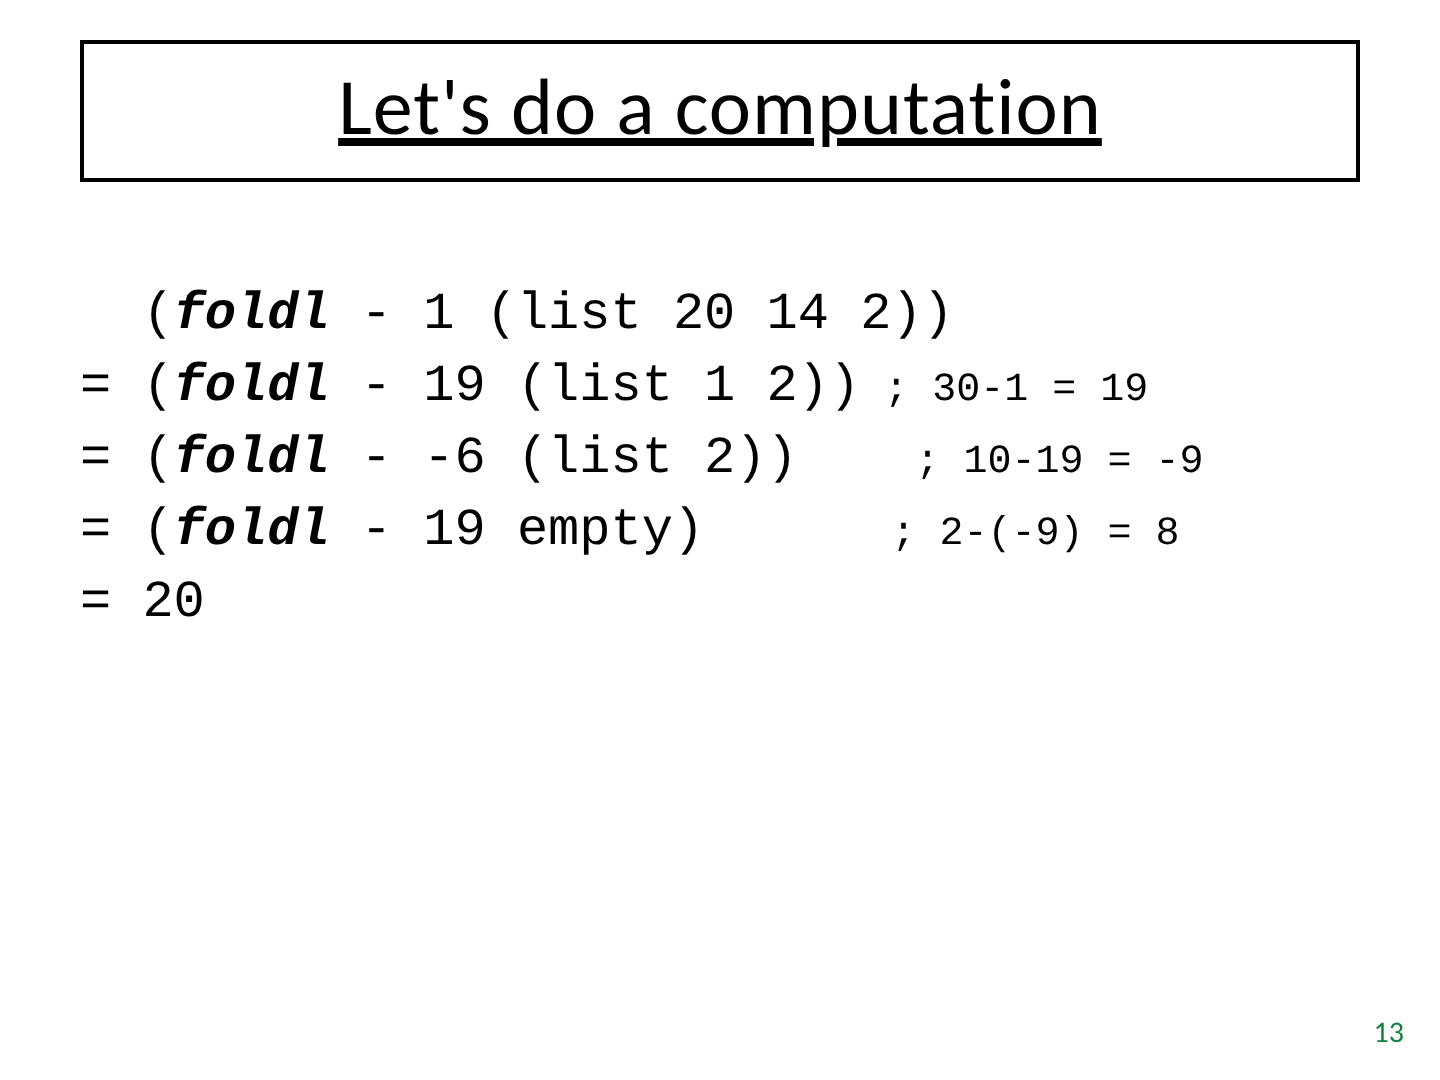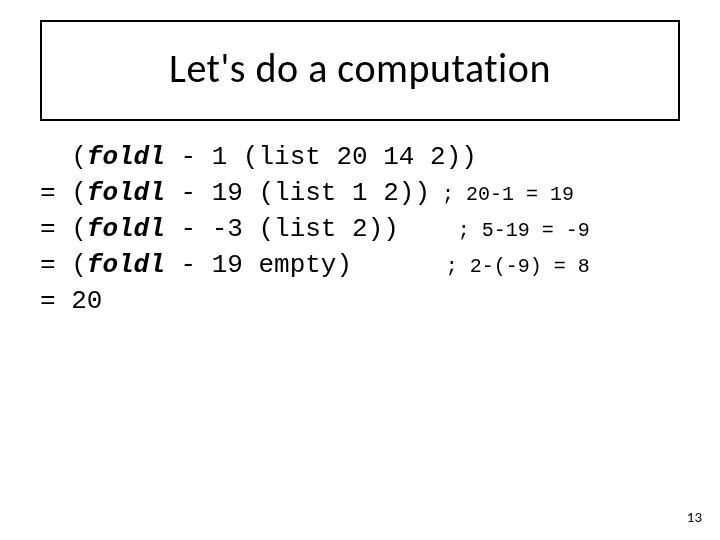--- a/index.html
+++ b/index.html
@@ -17,53 +17,54 @@
     position: absolute;
     left: 40px;
     top: 20px;
     width: 640px;
     border: 2px solid #000;
     padding: 6px 10px 10px 10px;
     text-align: center;
     box-sizing: border-box;
   }
   .title-box h1 {
-    margin: 16px;
+    margin: 1px;
     font-size: 40px;
     font-weight: 400;
     letter-spacing: 0.5px;
+    text-decoration: underline;
   }
   .code-block {
     position: absolute;
     left: 40px;
     top: 140px;
     font-family: Consolas, "Courier New", monospace;
     font-size: 26px;
     line-height: 1.38;
     white-space: pre;
   }
   .kw { font-weight: 700; font-style: italic; }
   .cmt {
     font-family: Consolas, "Courier New", monospace;
     font-size: 20px;
   }
   .page-num {
     position: absolute;
     right: 18px;
     bottom: 14px;
     font-size: 15px;
-    color: #000000;
+    color: #15803d;
   }
 </style>
 </head>
 <body>
 
 <div class="title-box">
   <h1>Let's do a computation</h1>
 </div>
 
 <div class="code-block"><span><span>  (</span><span class="kw">foldl</span><span> - 1 (list 20 14 2))</span><span class="cmt"></span></span>
-<span><span>= (</span><span class="kw">foldl</span><span> - 19 (list 1 2))</span><span class="cmt"> ; 20-1 = 19</span></span>
-<span><span>= (</span><span class="kw">foldl</span><span> - -3 (list 2))   </span><span class="cmt"> ; 5-19 = -9</span></span>
+<span><span>= (</span><span class="kw">foldl</span><span> - 19 (list 1 2))</span><span class="cmt"> ; 30-1 = 19</span></span>
+<span><span>= (</span><span class="kw">foldl</span><span> - -6 (list 2))   </span><span class="cmt"> ; 10-19 = -9</span></span>
 <span><span>= (</span><span class="kw">foldl</span><span> - 19 empty)      </span><span class="cmt">; 2-(-9) = 8</span></span>
 <span><span>= 20</span><span class="kw"></span><span></span><span class="cmt"></span></span></div>
 
 <div class="page-num">13</div>
 
 </body></html>

